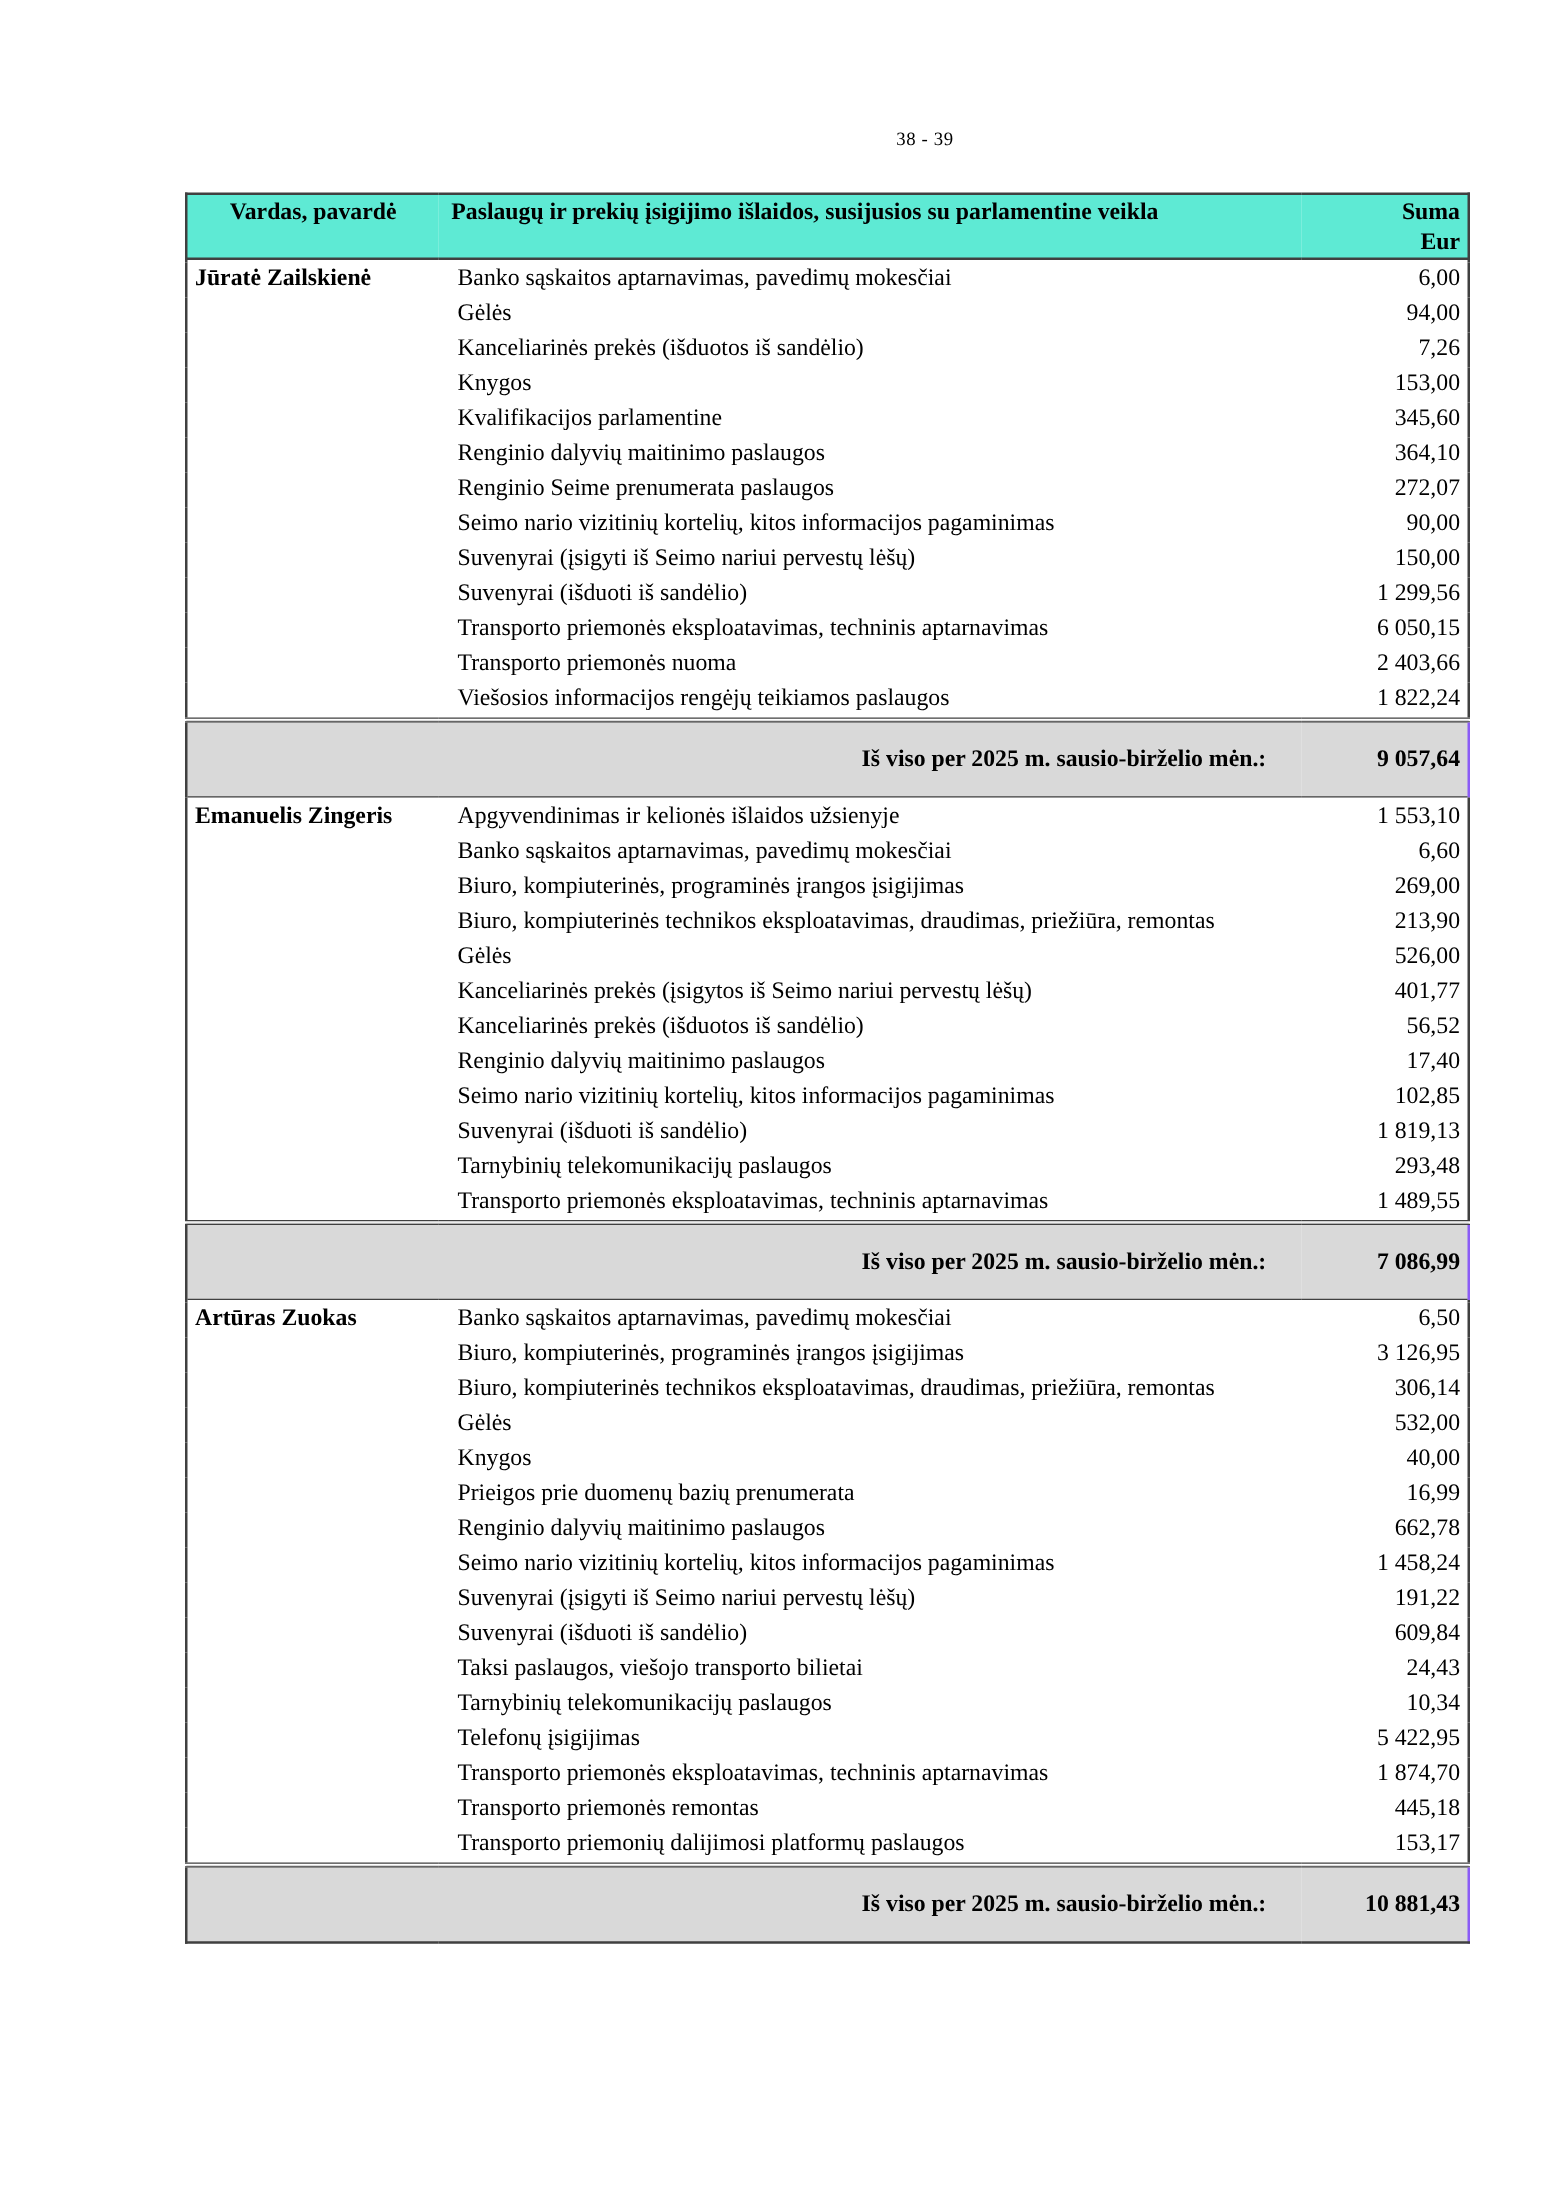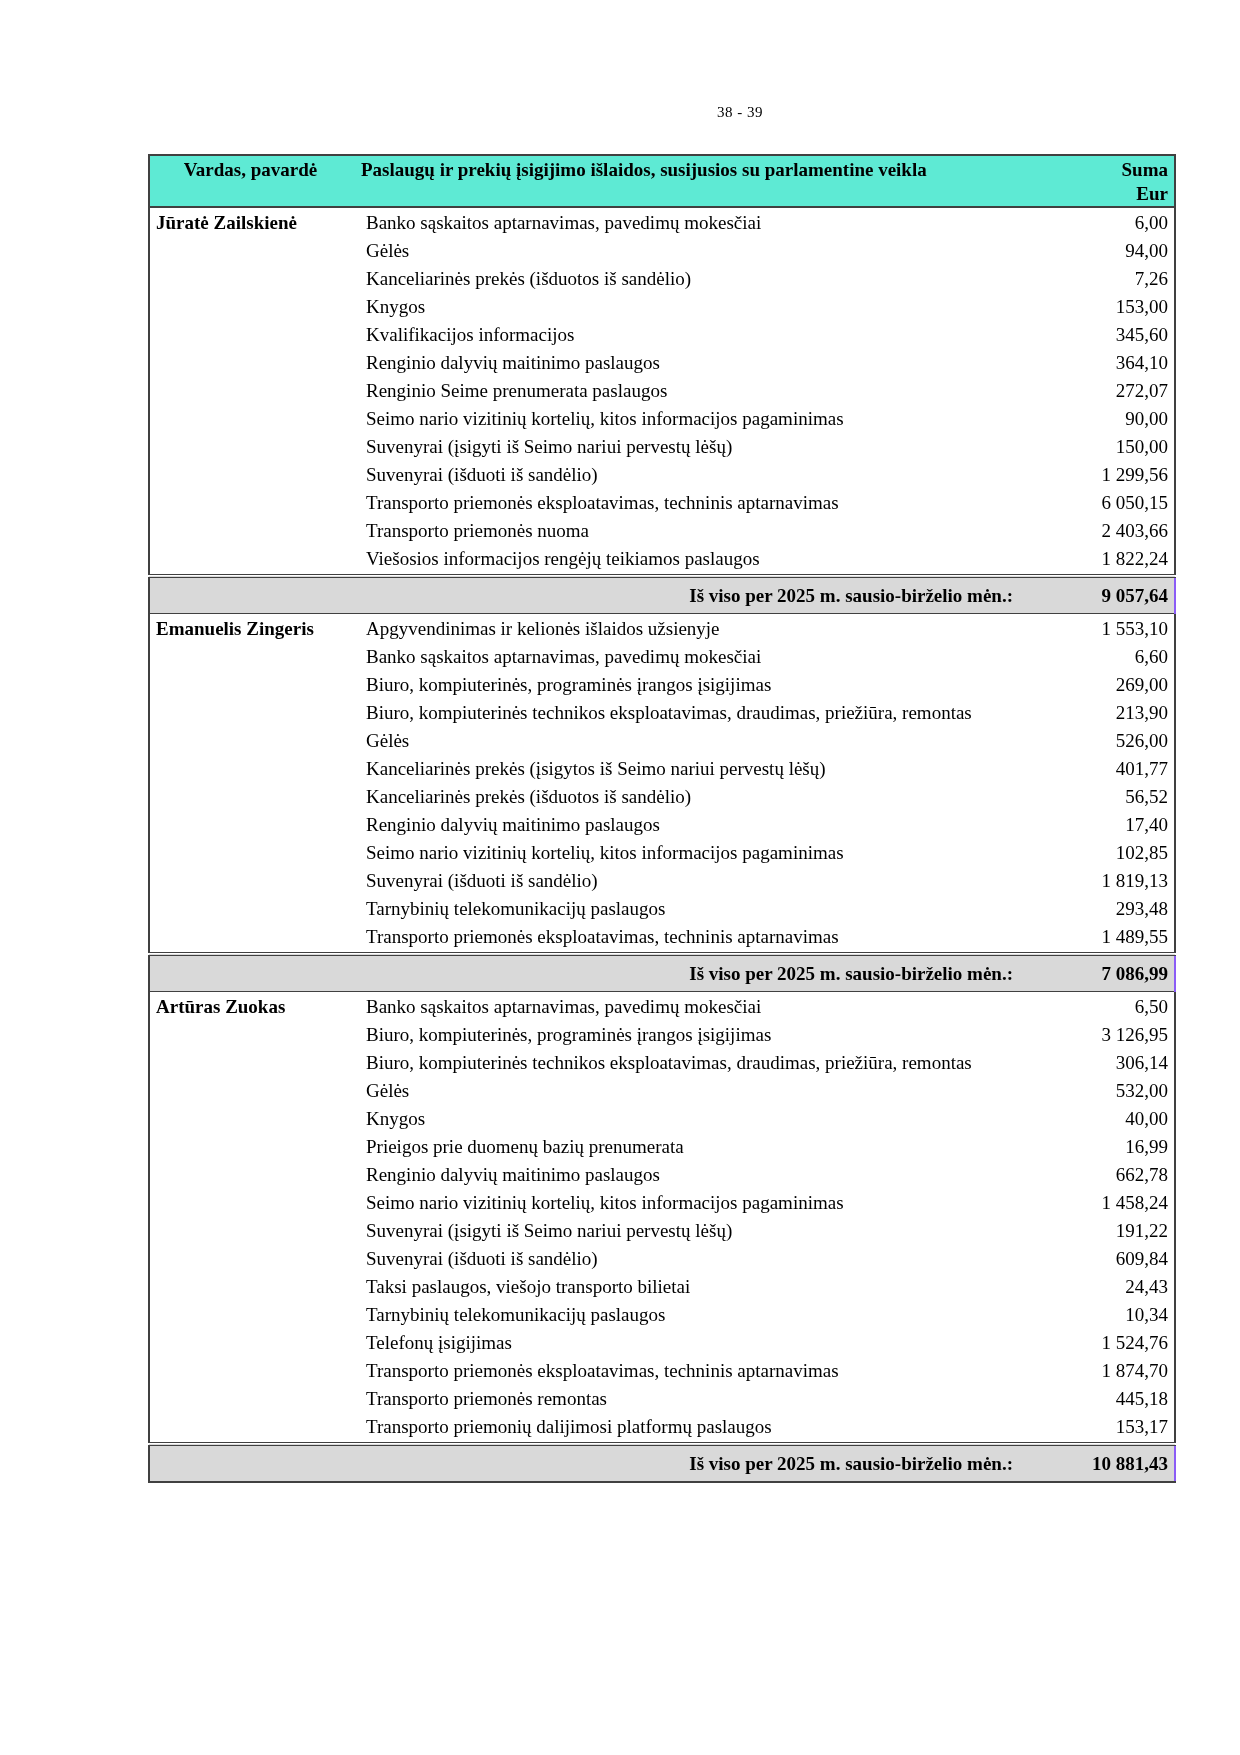--- a/index.html
+++ b/index.html
@@ -26,21 +26,21 @@
   }
   .header-row th.h-name { text-align: center; border-left: 2px solid #404040; }
   .header-row th.h-desc { text-align: left; padding-left: 10px; }
   .header-row th.h-sum { text-align: right; border-right: 2px solid #404040; padding-right: 6px; }
   .spacer-row td { height: 2px; padding: 0; border-left: 2px solid #404040; border-right: 2px solid #404040; background: #fff; }
   .data-row td { height: 28px; padding: 0 6px; line-height: 25px; vertical-align: top; white-space: nowrap; }
   .data-row td.name { font-weight: bold; border-left: 2px solid #404040; padding-left: 6px; }
   .data-row td.desc { padding-left: 15px; }
   .data-row td.sum { text-align: right; border-right: 2px solid #404040; padding-right: 6px; }
   .total-row td {
-    background: #d9d9d9; font-weight: bold; height: 27px; padding: 4px 6px; line-height: 26px;
+    background: #d9d9d9; font-weight: bold; height: 27px; padding: 16px 6px; line-height: 26px;
     border-top: 4px double #404040; border-bottom: 1px solid #404040;
   }
   .total-row td.t-label { text-align: right; border-left: 2px solid #404040; padding-right: 28px; }
   .total-row td.t-sum { text-align: right; border-right: 2px solid #8b5cf6; padding-right: 6px; }
   .last-total td { border-bottom: 2px solid #404040; }
 </style>
 </head>
 <body>
 
 <div class="page-number">38 - 39</div>
@@ -80,21 +80,21 @@
         <td class="desc">Kanceliarinės prekės (išduotos iš sandėlio)</td>
         <td class="sum">7,26</td>
       </tr>
       <tr class="data-row">
         <td class="name"></td>
         <td class="desc">Knygos</td>
         <td class="sum">153,00</td>
       </tr>
       <tr class="data-row">
         <td class="name"></td>
-        <td class="desc">Kvalifikacijos informacijos</td>
+        <td class="desc">Kvalifikacijos parlamentine</td>
         <td class="sum">345,60</td>
       </tr>
       <tr class="data-row">
         <td class="name"></td>
         <td class="desc">Renginio dalyvių maitinimo paslaugos</td>
         <td class="sum">364,10</td>
       </tr>
       <tr class="data-row">
         <td class="name"></td>
         <td class="desc">Renginio Seime prenumerata paslaugos</td>
@@ -260,21 +260,21 @@
         <td class="sum">24,43</td>
       </tr>
       <tr class="data-row">
         <td class="name"></td>
         <td class="desc">Tarnybinių telekomunikacijų  paslaugos</td>
         <td class="sum">10,34</td>
       </tr>
       <tr class="data-row">
         <td class="name"></td>
         <td class="desc">Telefonų įsigijimas</td>
-        <td class="sum">1 524,76</td>
+        <td class="sum">5 422,95</td>
       </tr>
       <tr class="data-row">
         <td class="name"></td>
         <td class="desc">Transporto priemonės eksploatavimas, techninis aptarnavimas</td>
         <td class="sum">1 874,70</td>
       </tr>
       <tr class="data-row">
         <td class="name"></td>
         <td class="desc">Transporto priemonės remontas</td>
         <td class="sum">445,18</td>

